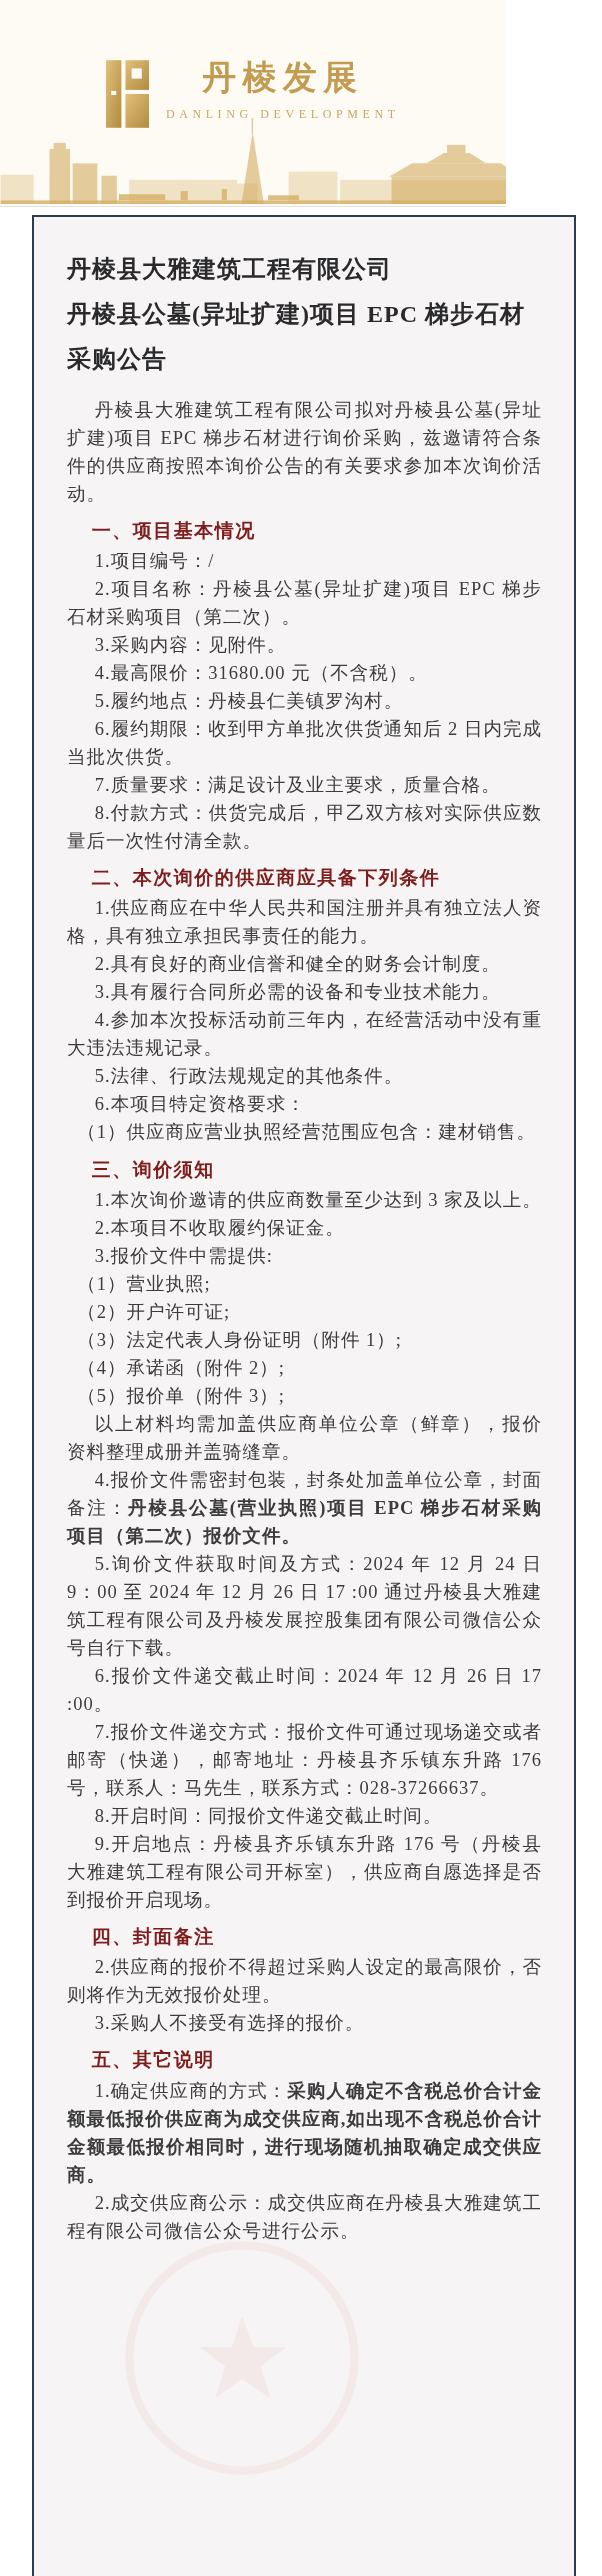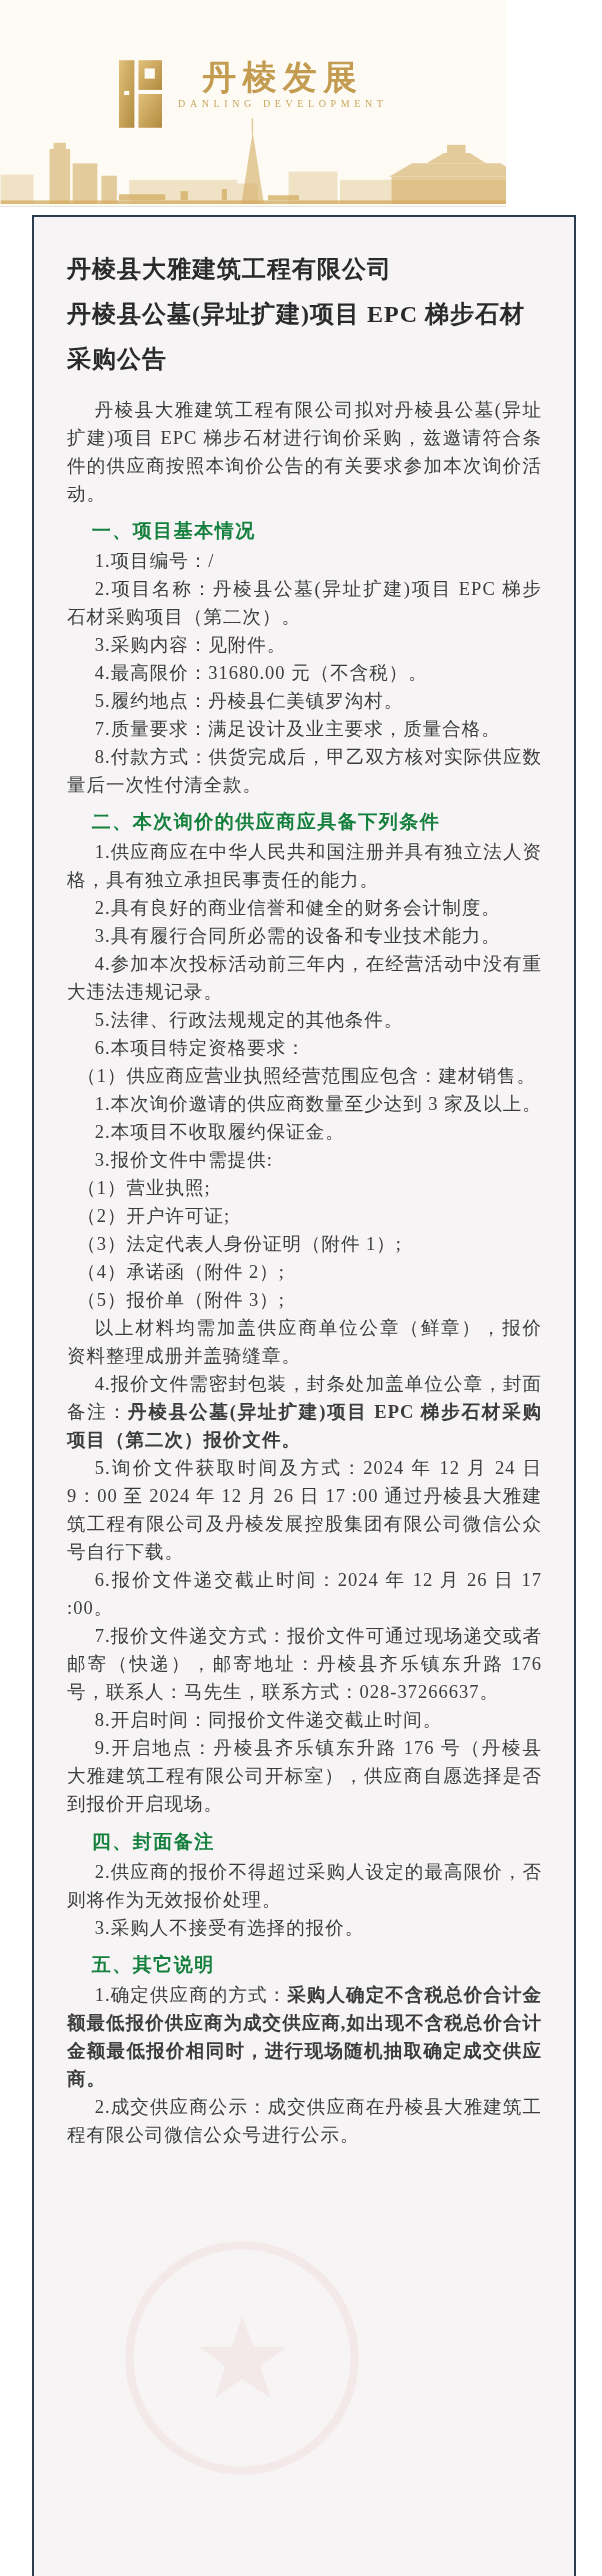--- a/index.html
+++ b/index.html
@@ -8,33 +8,33 @@
     font-family:"Liberation Serif","DejaVu Serif",serif;
   }
   
   .header{
     position:absolute;top:0;left:0;width:506px;height:206px;
     background:#fdfbf4;border-bottom:1px solid #e7e3d8;overflow:hidden;
   }
   .brand{position:absolute;top:60px;left:0;width:100%;display:flex;justify-content:center;align-items:flex-start;gap:16.5px;}
   .brand-text{display:flex;flex-direction:column;align-items:center;}
   .logo-cn{font-size:34px;font-weight:700;color:#c39c51;letter-spacing:6.2px;line-height:1.05;white-space:nowrap;}
-  .logo-en{margin-top:2px;font-size:10px;color:#c9a75f;letter-spacing:4.6px;white-space:nowrap;}
+  .logo-en{margin-top:11px;font-size:12px;color:#c9a75f;letter-spacing:4.6px;white-space:nowrap;}
   .skyline{position:absolute;bottom:0;left:0;}
   
   .card{
     position:absolute;left:32px;top:215px;width:544px;height:3132px;box-sizing:border-box;
     border:2.1px solid #2c3c4f;background:#f7f4f5;padding:25px 32px 0 33px;overflow:hidden;
   }
   .card-content{position:relative;z-index:1;}
   .doc-title{margin:5.2px 0 13.4px;text-align:left;font-size:24px;font-weight:700;color:#2a2a2c;line-height:45px;letter-spacing:1px;}
   .para{font-size:18.5px;line-height:28px;color:#3c3c3e;text-align:justify;letter-spacing:1px;margin:0;}
   .s-p{text-indent:1.5em;}
   .s-b{text-indent:0.55em;}
-  .s-h{font-family:"Liberation Sans","DejaVu Sans",sans-serif;font-weight:700;font-size:19px;color:#15803d;
+  .s-h{font-family:"Liberation Sans","DejaVu Sans",sans-serif;font-weight:700;font-size:19px;color:#7f1d1d;
        text-indent:1.3em;margin:9.3px 0 2.1px;letter-spacing:1.5px;text-align:left;}
   .bold{font-weight:700;}
   .seal-faint{position:absolute;left:87px;top:2020px;width:242px;height:242px;opacity:.055;z-index:0;}
 </style>
 </head>
 <body>
 
 <div class="header">
   <div class="brand">
     <span>
@@ -113,40 +113,42 @@
 
     <div>
 
     <p class="para s-p"><span>丹棱县大雅建筑工程有限公司拟对丹棱县公墓(异址扩建)项目 EPC 梯步石材进行询价采购，兹邀请符合条件的供应商按照本询价公告的有关要求参加本次询价活动。</span></p>
         <p class="para s-h"><span>一、项目基本情况</span></p>
         <p class="para s-p"><span>1.项目编号：/</span></p>
         <p class="para s-p"><span>2.项目名称：丹棱县公墓(异址扩建)项目 EPC 梯步石材采购项目（第二次）。</span></p>
         <p class="para s-p"><span>3.采购内容：见附件。</span></p>
         <p class="para s-p"><span>4.最高限价：31680.00 元（不含税）。</span></p>
         <p class="para s-p"><span>5.履约地点：丹棱县仁美镇罗沟村。</span></p>
+        <p class="para s-p"><span>6.履约期限：收到甲方单批次供货通知后 2 日内完成当批次供货。</span></p>
         <p class="para s-p"><span>7.质量要求：满足设计及业主要求，质量合格。</span></p>
         <p class="para s-p"><span>8.付款方式：供货完成后，甲乙双方核对实际供应数量后一次性付清全款。</span></p>
         <p class="para s-h"><span>二、本次询价的供应商应具备下列条件</span></p>
         <p class="para s-p"><span>1.供应商应在中华人民共和国注册并具有独立法人资格，具有独立承担民事责任的能力。</span></p>
         <p class="para s-p"><span>2.具有良好的商业信誉和健全的财务会计制度。</span></p>
         <p class="para s-p"><span>3.具有履行合同所必需的设备和专业技术能力。</span></p>
         <p class="para s-p"><span>4.参加本次投标活动前三年内，在经营活动中没有重大违法违规记录。</span></p>
         <p class="para s-p"><span>5.法律、行政法规规定的其他条件。</span></p>
         <p class="para s-p"><span>6.本项目特定资格要求：</span></p>
         <p class="para s-b"><span>（1）供应商应营业执照经营范围应包含：建材销售。</span></p>
+        <p class="para s-h"><span>三、询价须知</span></p>
         <p class="para s-p"><span>1.本次询价邀请的供应商数量至少达到 3 家及以上。</span></p>
         <p class="para s-p"><span>2.本项目不收取履约保证金。</span></p>
         <p class="para s-p"><span>3.报价文件中需提供:</span></p>
         <p class="para s-b"><span>（1）营业执照;</span></p>
         <p class="para s-b"><span>（2）开户许可证;</span></p>
         <p class="para s-b"><span>（3）法定代表人身份证明（附件 1）;</span></p>
         <p class="para s-b"><span>（4）承诺函（附件 2）;</span></p>
         <p class="para s-b"><span>（5）报价单（附件 3）;</span></p>
         <p class="para s-p"><span>以上材料均需加盖供应商单位公章（鲜章），报价资料整理成册并盖骑缝章。</span></p>
-        <p class="para s-p"><span>4.报价文件需密封包装，封条处加盖单位公章，封面备注：</span><span class="bold">丹棱县公墓(异址扩建)项目 EPC 梯步石材采购项目（第二次）报价文件。</span></p>
+        <p class="para s-p"><span>4.报价文件需密封包装，封条处加盖单位公章，封面备注：</span><span class="bold">丹棱县公墓(营业执照)项目 EPC 梯步石材采购项目（第二次）报价文件。</span></p>
         <p class="para s-p"><span>5.询价文件获取时间及方式：2024 年 12 月 24 日 9：00 至 2024 年 12 月 26 日 17 :00 通过丹棱县大雅建筑工程有限公司及丹棱发展控股集团有限公司微信公众号自行下载。</span></p>
         <p class="para s-p"><span>6.报价文件递交截止时间：2024 年 12 月 26 日 17 :00。</span></p>
         <p class="para s-p"><span>7.报价文件递交方式：报价文件可通过现场递交或者邮寄（快递），邮寄地址：丹棱县齐乐镇东升路 176 号，联系人：马先生，联系方式：028-37266637。</span></p>
         <p class="para s-p"><span>8.开启时间：同报价文件递交截止时间。</span></p>
         <p class="para s-p"><span>9.开启地点：丹棱县齐乐镇东升路 176 号（丹棱县大雅建筑工程有限公司开标室），供应商自愿选择是否到报价开启现场。</span></p>
         <p class="para s-h"><span>四、封面备注</span></p>
         <p class="para s-p"><span>2.供应商的报价不得超过采购人设定的最高限价，否则将作为无效报价处理。</span></p>
         <p class="para s-p"><span>3.采购人不接受有选择的报价。</span></p>
         <p class="para s-h"><span>五、其它说明</span></p>
         <p class="para s-p"><span>1.确定供应商的方式：</span><span class="bold">采购人确定不含税总价合计金额最低报价供应商为成交供应商,如出现不含税总价合计金额最低报价相同时，进行现场随机抽取确定成交供应商。</span></p>

